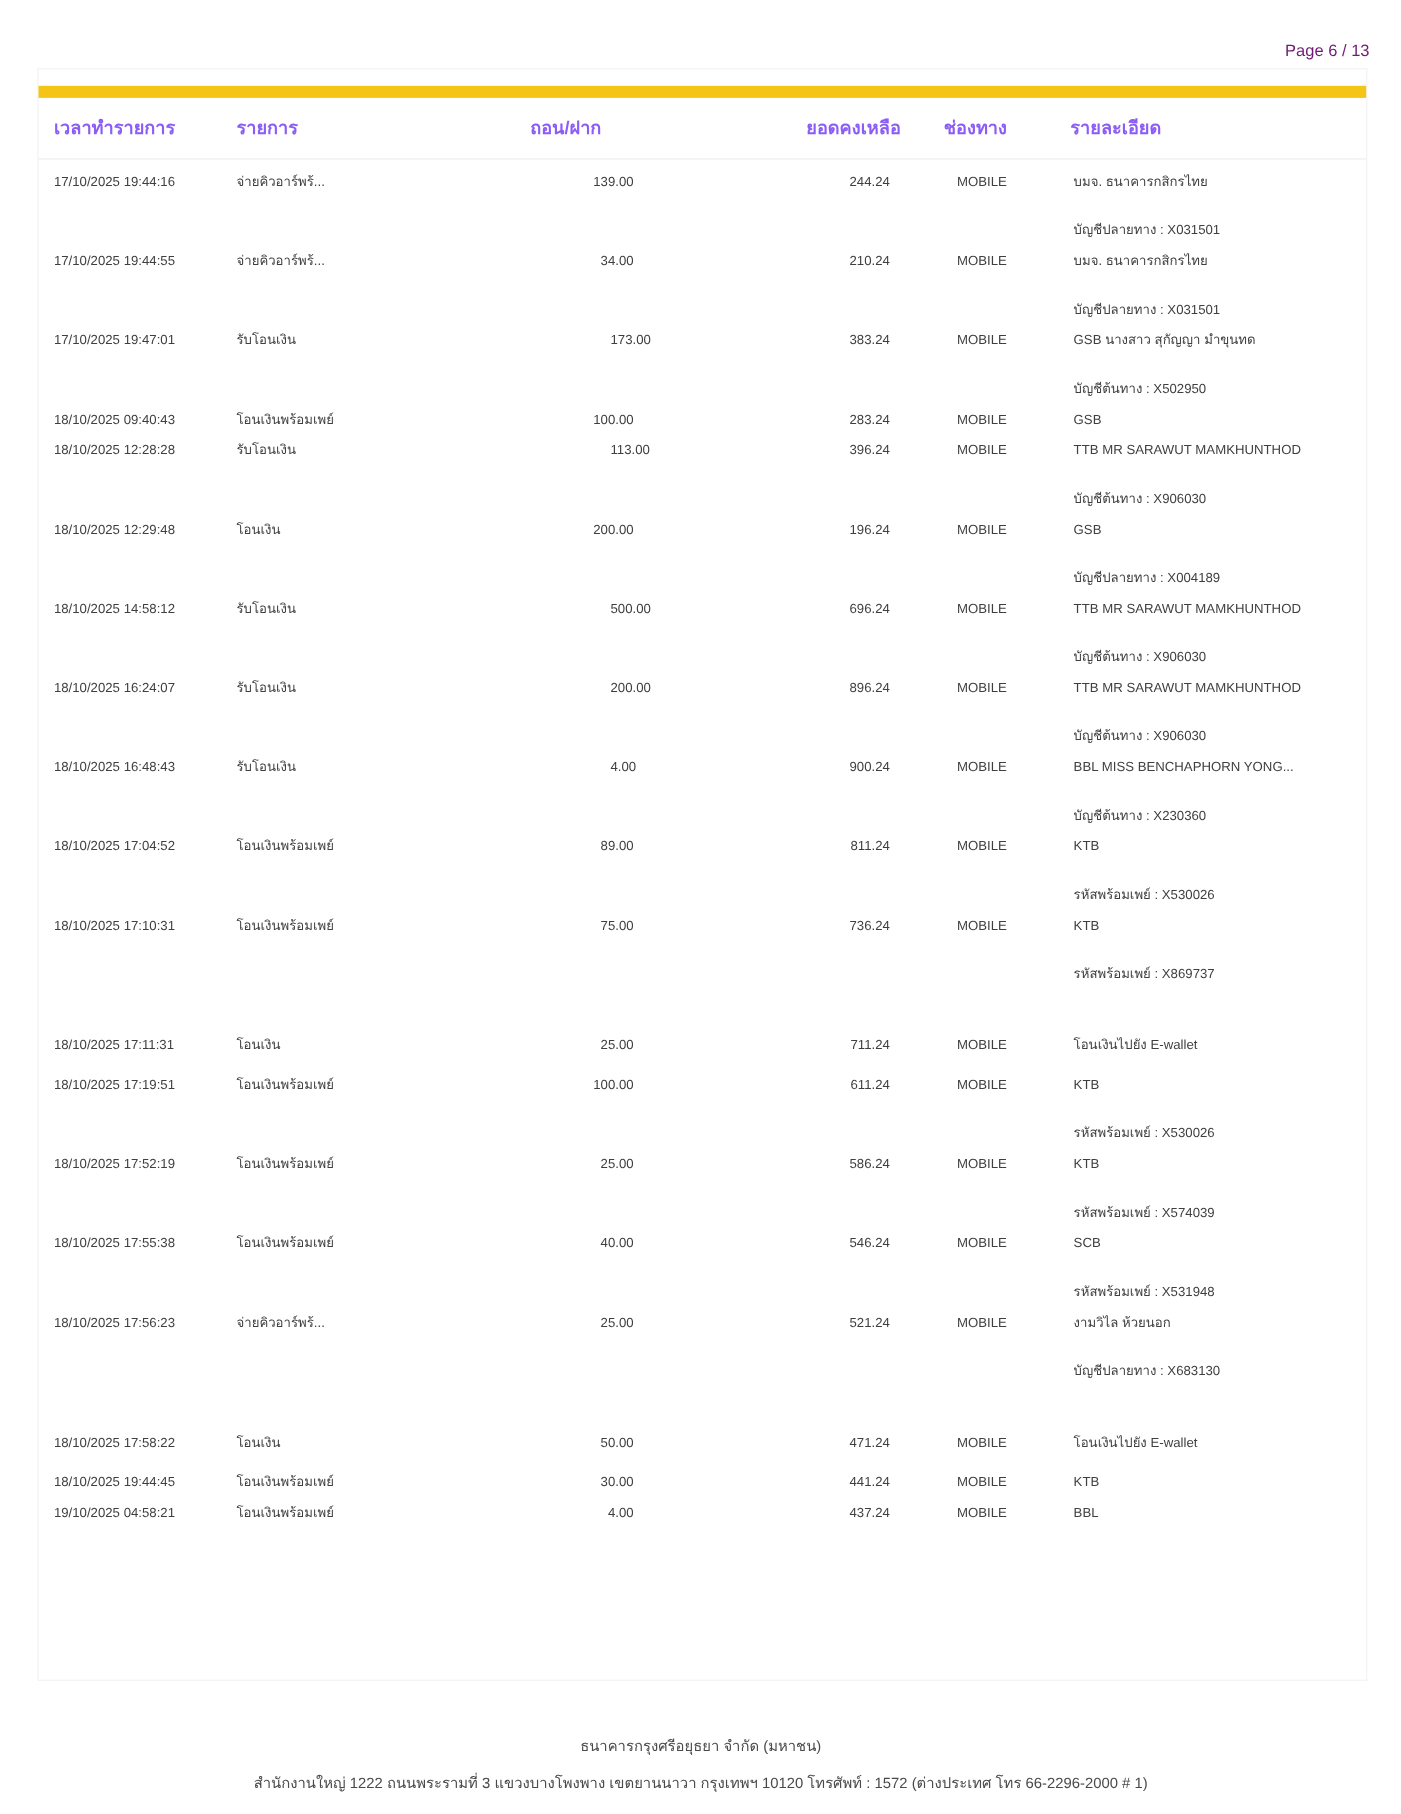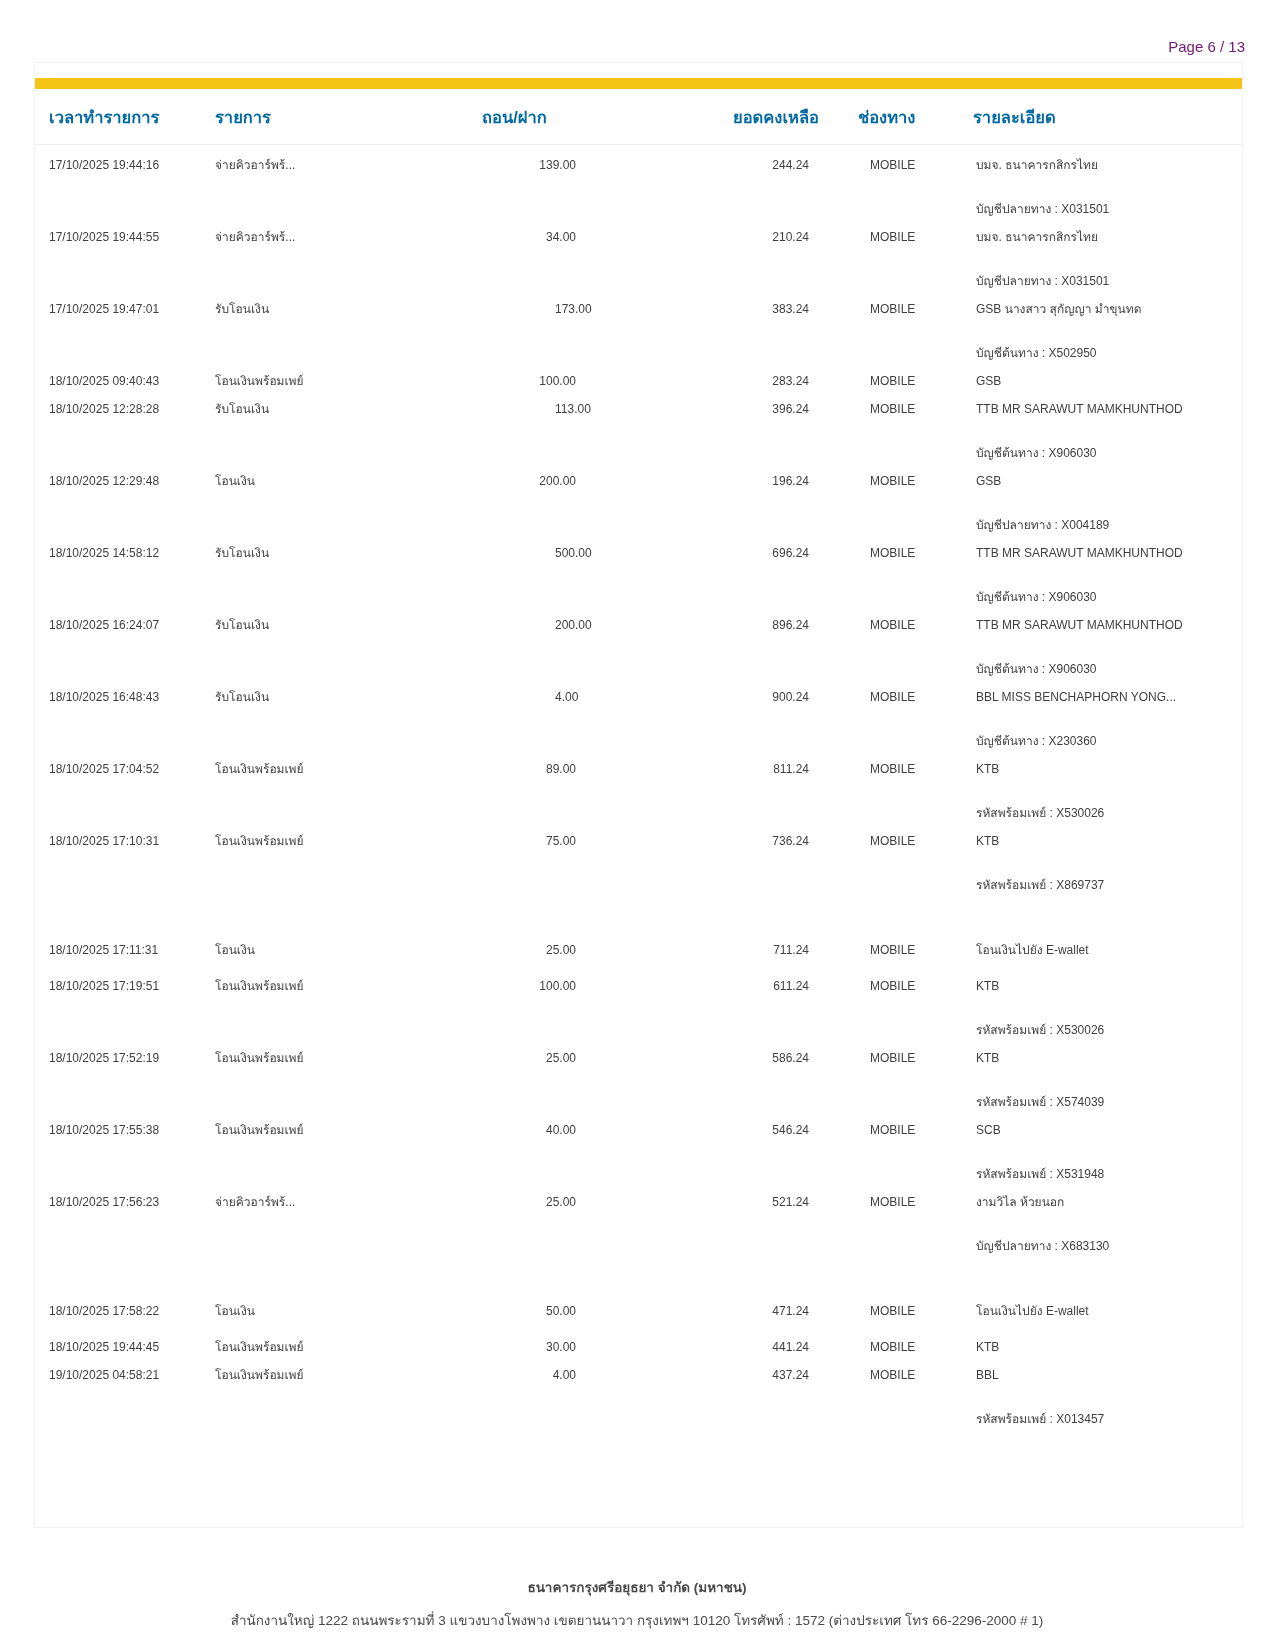--- a/index.html
+++ b/index.html
@@ -11,21 +11,21 @@
   .page-num{
     position:absolute;top:38px;right:29px;font-size:15px;color:#701a75;white-space:nowrap;
   }
   .frame{
     position:absolute;left:34px;top:62px;width:1209px;height:1466px;
     border:1px solid #f2f2f2;box-sizing:border-box;background:#fff;
   }
   .accent{margin-top:15px;height:11px;background:#F4C516;}
   .thead{
     position:relative;height:55px;border-bottom:1px solid #ececec;
-    font-weight:700;font-size:16.5px;color:#0369a1;
+    font-weight:700;font-size:16.5px;color:#8b5cf6;
   }
   .thead span{position:absolute;top:17px;line-height:22px;white-space:nowrap;}
   .h-time{left:14px}
   .h-item{left:180px}
   .h-wd{left:447px}
   .h-bal{left:698px}
   .h-ch{left:823px}
   .h-det{left:938px}
   .tbody{padding-top:9px;font-size:12px;color:#3f3f3f;}
   .row .line{position:relative;height:22px;line-height:22px;}
@@ -37,21 +37,21 @@
   .c-item{left:180px}
   .c-wd{left:350px;width:191px;text-align:right;}
   .c-dep{left:520px;width:146px;}
   .c-bal{left:630px;width:144px;text-align:right;}
   .c-ch{left:835px}
   .c-det{left:941px}
   .footer-line{
     position:absolute;left:0;width:100%;text-align:center;
     font-size:13.5px;line-height:22px;color:#4a4a4a;white-space:nowrap;
   }
-  .f1{top:1577px;font-weight:bold;}
+  .f1{top:1577px;}
   .f2{top:1610px;}
 </style>
 </head>
 <body>
 
 <div class="page-num">Page 6 / 13</div>
 
 <div class="frame">
   <div class="accent" style="background: rgb(244, 197, 22);"></div>
   <div class="thead">
@@ -287,21 +287,18 @@
       </div>
       <div class="row double">
         <div class="line l1">
           <span class="cell c-time">19/10/2025 04:58:21</span>
           <span class="cell c-item">โอนเงินพร้อมเพย์</span>
           <span class="cell c-wd">4.00</span>
           <span class="cell c-bal">437.24</span>
           <span class="cell c-ch">MOBILE</span>
           <span class="cell c-det">BBL</span>
         </div>
-        <div class="line l2">
-          <span class="cell c-det">รหัสพร้อมเพย์ : X013457</span>
-        </div>
       </div>
     </div>
 </div>
 
 <div class="footer-line f1">ธนาคารกรุงศรีอยุธยา จำกัด (มหาชน)</div>
 <div class="footer-line f2">สำนักงานใหญ่ 1222 ถนนพระรามที่ 3 แขวงบางโพงพาง เขตยานนาวา กรุงเทพฯ 10120 โทรศัพท์ : 1572 (ต่างประเทศ โทร 66-2296-2000 # 1)</div>
 
 </body></html>

